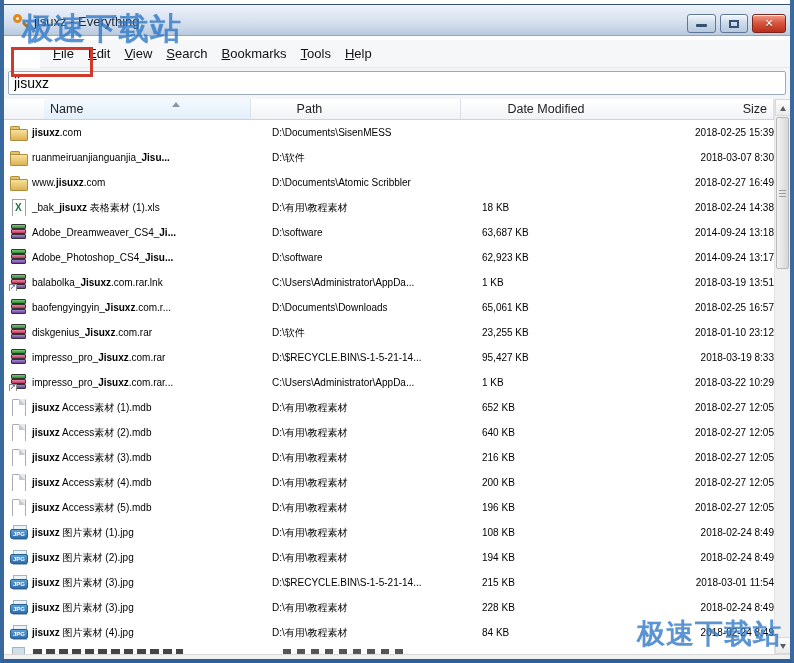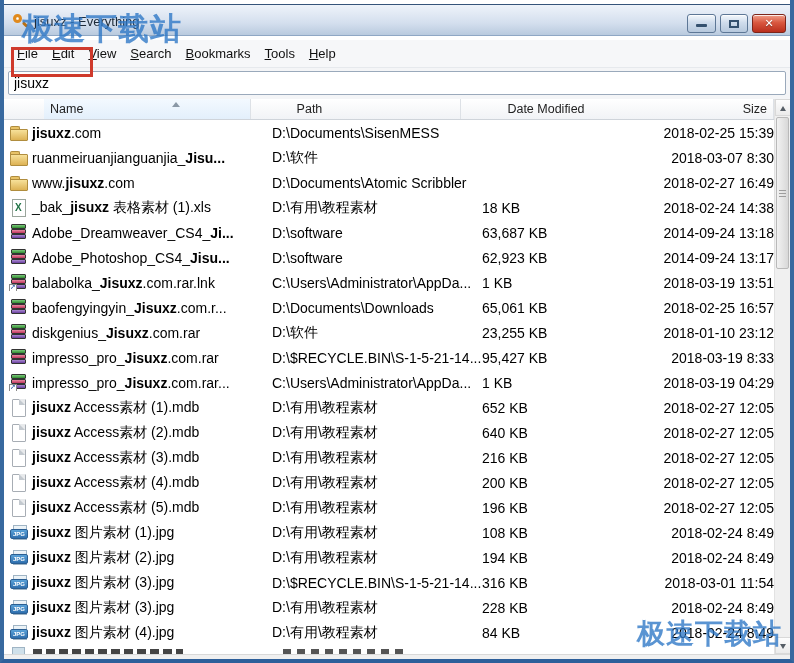--- a/index.html
+++ b/index.html
@@ -40,21 +40,21 @@
     width:34px; border-color:#7c251a;
     background:linear-gradient(#f0a08b,#d9573f 45%,#b92e1c);
   }
   .glyph-min { position:absolute; left:8px; bottom:5px; width:11px; height:3px; background:#35516f; border-radius:1px; }
   .glyph-max { position:absolute; left:8px; top:5px; width:10px; height:8px; border:2px solid #35516f; background:transparent; }
   .glyph-close { color:#fff; font-size:11px; font-weight:bold; text-align:center; line-height:17px; text-shadow:0 1px 1px rgba(0,0,0,.4); }
 
   
   .menubar {
     height:28px; background:#f6f7f9; border-bottom:1px solid #e6e9ed;
-    display:flex; align-items:center; padding-left:6px; font-size:13px; color:#111;
+    display:flex; align-items:center; padding-left:6px; font-size:13px; color:#111;margin-left:36px;
   }
   .menu-item { padding:2px 7px; cursor:default; }
   .menu-item::first-letter { text-decoration:underline; }
 
   
   .toolbar { height:31px; background:#f4f5f7; padding:3px 4px 4px 4px; }
   .search-input {
     width:778px; height:24px; border:1px solid #9aa9bb; border-radius:2px;
     font-family:"Liberation Sans","DejaVu Sans",sans-serif; font-size:14px; padding:0 5px; color:#000; background:#fff;
     outline:none;
@@ -77,21 +77,21 @@
   .hcell.path { width:216px; }
   .hcell.size { width:134px; text-align:right; }
   .hcell.date { width:158px; border-right:none; }
   .sort-arrow {
     position:absolute; left:128px; top:3px; width:0; height:0;
     border-left:4px solid transparent; border-right:4px solid transparent; border-bottom:5px solid #8a98a6;
   }
 
   
   .list { width:770px; height:534px; overflow:hidden; background:#fff; }
-  .row { height:25px; display:flex; align-items:center; font-size:14px; color:#000; white-space:nowrap; }
+  .row { height:25px; display:flex; align-items:center; font-size:10px; color:#000; white-space:nowrap; }
   .cell-name { width:262px; display:flex; align-items:center; overflow:hidden; padding-left:6px; }
   .cell-path { width:216px; overflow:hidden; padding-left:6px; }
   .cell-size { width:134px; text-align:left; padding-right:6px; }
   .cell-date { width:158px; padding-left:8px;text-align:right; }
   .row .match { font-weight:bold; }
   .icon { width:17px; height:17px; margin-right:5px; position:relative; flex:none; }
 
   
   .icon-folder::before {
     content:""; position:absolute; left:0; top:2px; width:8px; height:4px;
@@ -369,21 +369,21 @@
       <span class="icon icon-rarlnk">
               <span class="b1"></span>
               <span class="b2"></span>
               <span class="b3"></span>
               <span class="lnk"></span>
             </span>
       <span class="nm"><span class="pre">impresso_pro_</span><span class="match">Jisuxz</span><span class="post">.com.rar...</span></span>
     </div>
     <div class="cell-path path">C:\Users\Administrator\AppDa...</div>
     <div class="cell-size size">1 KB</div>
-    <div class="cell-date date">2018-03-19 04:29</div>
+    <div class="cell-date date">2018-03-22 10:29</div>
   </div>
 
   <div class="row">
     <div class="cell-name">
       <span class="icon icon-mdb"></span>
       <span class="nm"><span class="pre"></span><span class="match">jisuxz</span><span class="post"> Access素材 (1).mdb</span></span>
     </div>
     <div class="cell-path path">D:\有用\教程素材</div>
     <div class="cell-size size">652 KB</div>
     <div class="cell-date date">2018-02-27 12:05</div>
@@ -448,21 +448,21 @@
     <div class="cell-size size">194 KB</div>
     <div class="cell-date date">2018-02-24 8:49</div>
   </div>
 
   <div class="row">
     <div class="cell-name">
       <span class="icon icon-jpg"></span>
       <span class="nm"><span class="pre"></span><span class="match">jisuxz</span><span class="post"> 图片素材 (3).jpg</span></span>
     </div>
     <div class="cell-path path">D:\$RECYCLE.BIN\S-1-5-21-14...</div>
-    <div class="cell-size size">316 KB</div>
+    <div class="cell-size size">215 KB</div>
     <div class="cell-date date">2018-03-01 11:54</div>
   </div>
 
   <div class="row">
     <div class="cell-name">
       <span class="icon icon-jpg"></span>
       <span class="nm"><span class="pre"></span><span class="match">jisuxz</span><span class="post"> 图片素材 (3).jpg</span></span>
     </div>
     <div class="cell-path path">D:\有用\教程素材</div>
     <div class="cell-size size">228 KB</div>

